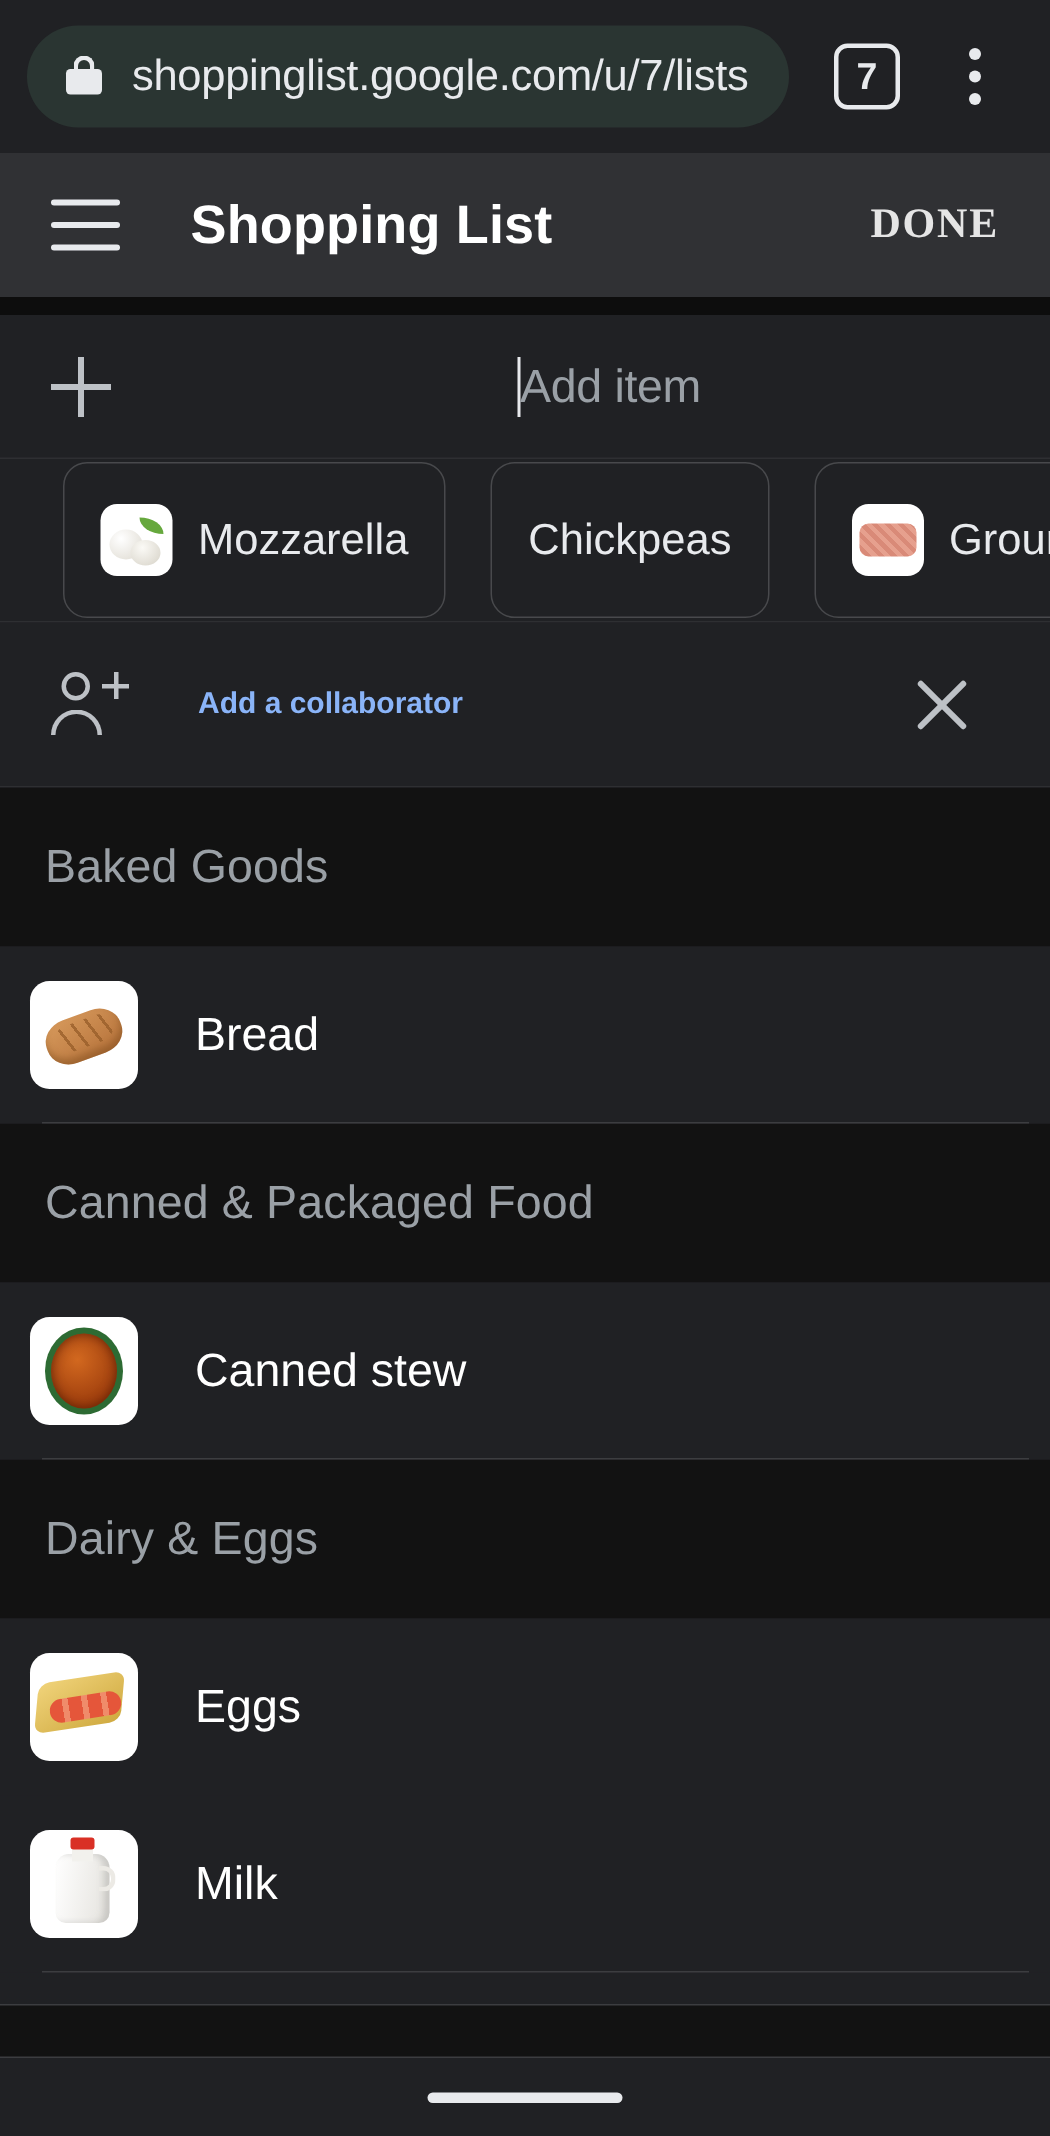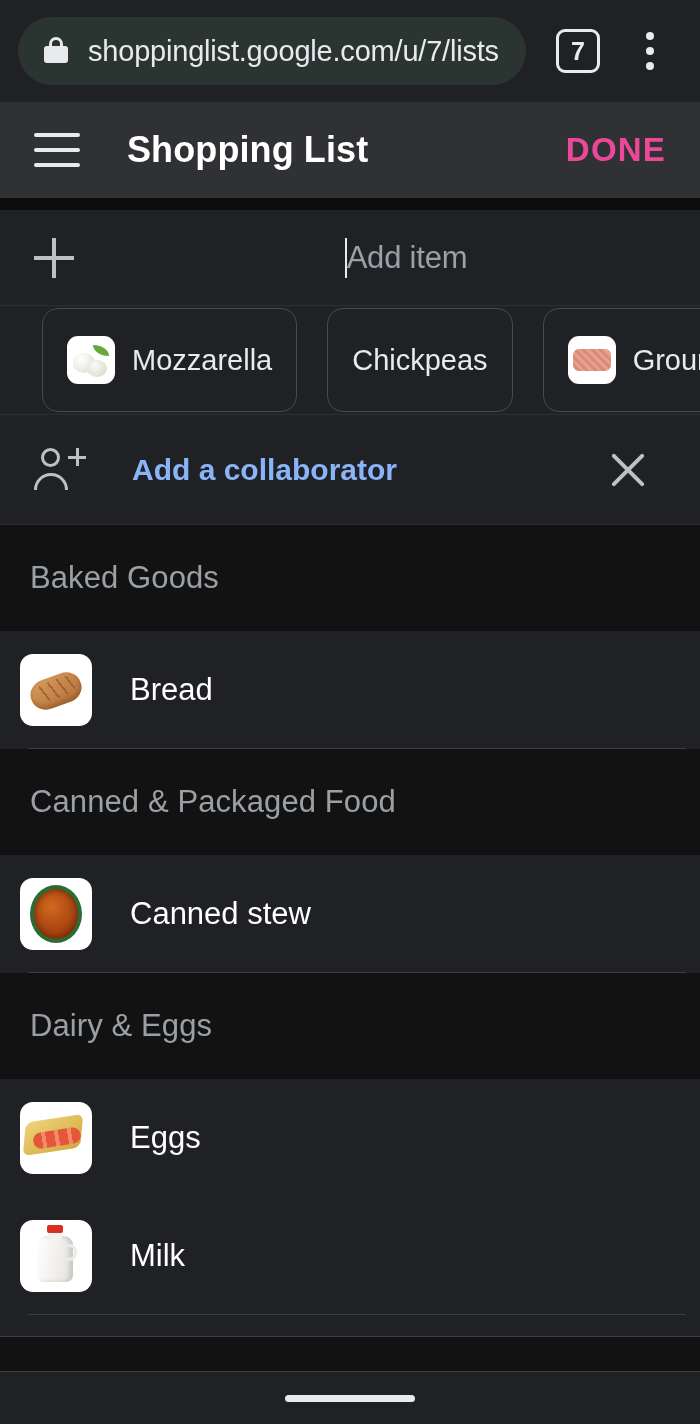--- a/index.html
+++ b/index.html
@@ -54,22 +54,22 @@
     height: 96px; background: #303134; flex: 0 0 auto;
     display: flex; align-items: center; padding: 0 34px; justify-content: flex-end;
   }
   .hamburger { width: 46px; height: 34px; display: flex; flex-direction: column; justify-content: space-between; flex: 0 0 auto; }
   .hamburger i { display: block; height: 4px; background: #e8eaed; border-radius: 2px; }
   .app-title {
     color: #ffffff; font-size: 36px; font-weight: bold;
     margin-left: 47px; flex: 1 1 auto; letter-spacing: 0.1px;
   }
   .done-btn {
-    color: #ec4899; font-size: 33px; font-weight: bold; letter-spacing: 1.2px;
-    flex: 0 0 auto; background: none; border: none; font-family: Liberation Sans, sans-serif;
+    color: #e5e5e5; font-size: 28px; font-weight: bold; letter-spacing: 1.2px;
+    flex: 0 0 auto; background: none; border: none; font-family: Liberation Serif, serif;
   }
   .chrome-gap { height: 12px; background: #0d0d0d; flex: 0 0 auto; }
 
   
   .add-row {
     height: 96px; background: #202124; flex: 0 0 auto;
     display: flex; align-items: center; padding: 0 34px;
     border-bottom: 1px solid #2e2f32;
   }
   .plus-icon { width: 40px; height: 40px; position: relative; flex: 0 0 auto; }
@@ -132,21 +132,21 @@
     position: absolute; left: 7px; top: 0; width: 19px; height: 19px;
     border: 3.5px solid #bdc1c6; border-radius: 50%;
   }
   .person-add .torso {
     position: absolute; left: 0; bottom: 2px; width: 34px; height: 17px;
     border: 3.5px solid #bdc1c6; border-bottom: none;
     border-radius: 18px 18px 0 0;
   }
   .person-add .p-h { position: absolute; right: 0; top: 8px; width: 18px; height: 3.5px; background: #bdc1c6; }
   .person-add .p-v { position: absolute; right: 7px; top: 0; width: 3.5px; height: 18px; background: #bdc1c6; }
-  .collab-label { color: #8ab4f8; font-size: 30px; font-weight: bold; margin-left: 46px; flex: 1 1 auto; }
+  .collab-label { color: #8ab4f8; font-size: 20px; font-weight: bold; margin-left: 46px; flex: 1 1 auto; }
   .close-x { width: 44px; height: 44px; position: relative; flex: 0 0 auto; margin-right: 16px; }
   .close-x::before, .close-x::after {
     content: ""; position: absolute; left: 0; top: 20px; width: 44px; height: 4px;
     background: #bdc1c6; border-radius: 2px;
   }
   .close-x::before { transform: rotate(45deg); }
   .close-x::after { transform: rotate(-45deg); }
 
   
   .list { flex: 1 1 auto; overflow: hidden; background: #202124; }

